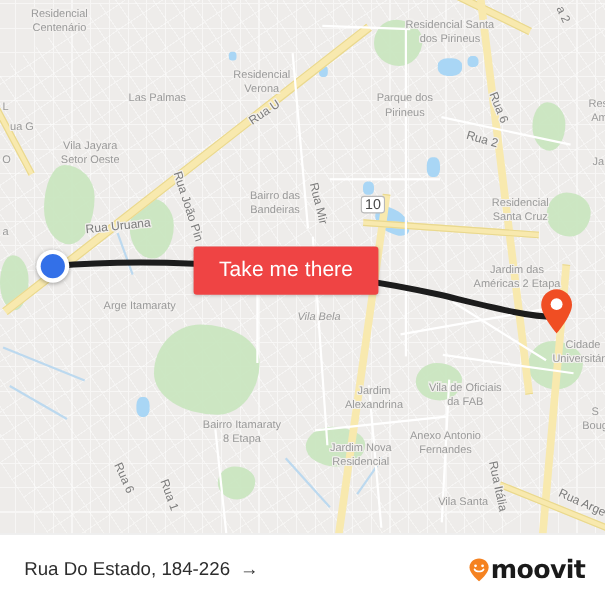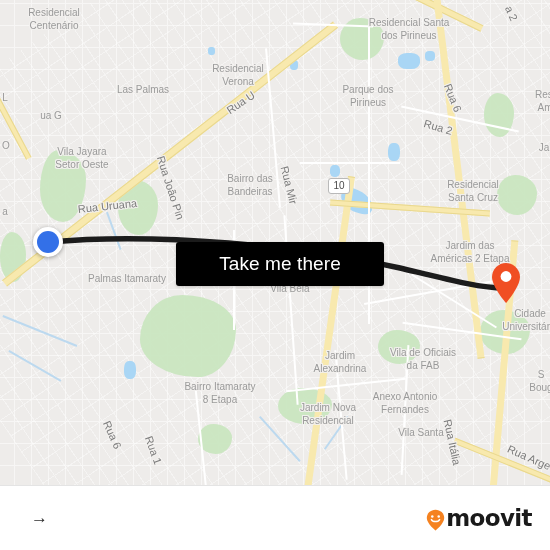--- a/index.html
+++ b/index.html
@@ -86,21 +86,21 @@
     position: absolute;
     background: #ffffff;
     box-sizing: border-box;
   }
 
   .shield {
     position: absolute;
     background: #fff;
     border: 1px solid #b9b9b9;
     border-radius: 3px;
-    font-size: 10px;
+    font-size: 13px;
     color: #4a4a4a;
     text-align: center;
     line-height: 13px;
     height: 14px;
     font-family: "Liberation Sans", sans-serif;
   }
 
   
   .lbl {
     position: absolute;
@@ -152,32 +152,31 @@
   #dest-marker {
     position: absolute;
     left: 491px; top: 262px;
     width: 30px; height: 42px;
   }
 
   
   #take-me-there {
     position: absolute;
     left: 176px; top: 224px;
-    width: 208px; height: 44px;
-    background: #000000;
+    width: 168px; height: 44px;
+    background: #ef4444;
     border-radius: 3px;
     color: #ffffff;
     font-size: 19px;
     line-height: 44px;
     text-align: center;
     font-family: "Liberation Sans", sans-serif;
     cursor: pointer;
     box-shadow: 0 1px 3px rgba(0,0,0,.18);
     letter-spacing: .1px;
-    margin-top: 18px;
   }
 
   
   #attribution {
     position: absolute;
     left: 0;
     bottom: 0;
     width: 550px;
     height: 25px;
     background: rgba(255,255,255,.82);
@@ -211,21 +210,21 @@
     font-family: "Liberation Sans", sans-serif;
     white-space: nowrap;
   }
   #trip-arrow {
     margin: 0 9px;
     font-size: 17px;
     color: #2d2d2d;
   }
   #moovit-logo {
     display: flex;
-    align-items: flex-end;
+    align-items: center;
   }
   #moovit-wordmark {
     font-size: 23px;
     font-weight: bold;
     color: #1a1a1a;
     letter-spacing: -0.6px;
     font-family: "DejaVu Sans", sans-serif;
     margin-left: 1px;
   }
 </style>
@@ -290,51 +289,51 @@
     <div class="road-white" style="left:404px;top:300px;width:100px;height:2px;transform:rotate(32deg);"></div>
 
     <svg id="route-svg" viewBox="0 0 550 485" preserveAspectRatio="none" aria-hidden="true">
       <path d="M 48 242 C 160 232, 300 246, 400 268 C 450 280, 480 288, 504 288" fill="none" stroke="#1c1c1c" stroke-width="5.5" stroke-linecap="round"></path>
     </svg>
 
     <div id="place-labels">
         <div class="lbl place" style="left: 2px; top: 6px; width: 104px;">Residencial
 Centenário</div>
         <div class="lbl place" style="left: 100px; top: 83px; width: 86px;">Las Palmas</div>
-        <div class="lbl place" style="left: 34px; top: 126px; width: 96px; margin-top: 19px;">Vila Jayara
+        <div class="lbl place" style="left: 34px; top: 126px; width: 96px;">Vila Jayara
 Setor Oeste</div>
         <div class="lbl place" style="left: 192px; top: 62px; width: 92px;">Residencial
 Verona</div>
         <div class="lbl place" style="left: 347px; top: 16px; width: 124px;">Residencial Santa
 dos Pirineus</div>
         <div class="lbl place" style="left: 322px; top: 83px; width: 92px;">Parque dos
 Pirineus</div>
         <div class="lbl place" style="left: 207px; top: 172px; width: 86px;">Bairro das
 Bandeiras</div>
         <div class="lbl place" style="left: 427px; top: 178px; width: 92px;">Residencial
 Santa Cruz</div>
         <div class="lbl place" style="left: 412px; top: 239px; width: 116px;">Jardim das
 Américas 2 Etapa</div>
-        <div class="lbl place" style="left: 71px; top: 272px; width: 112px;">Palmas Itamaraty</div>
-        <div class="lbl place" style="left: 254px; top: 282px; width: 72px;">Vila Bela</div>
+        <div class="lbl place" style="left: 71px; top: 272px; width: 112px;">Arge Itamaraty</div>
+        <div class="lbl place" style="left: 254px; top: 282px; width: 72px; font-style: italic;">Vila Bela</div>
         <div class="lbl place" style="left: 486px; top: 307px; width: 88px;">Cidade
 Universitária</div>
         <div class="lbl place" style="left: 294px; top: 349px; width: 92px;">Jardim
 Alexandrina</div>
         <div class="lbl place" style="left: 372px; top: 346px; width: 102px;">Vila de Oficiais
 da FAB</div>
         <div class="lbl place" style="left: 166px; top: 380px; width: 108px;">Bairro Itamaraty
 8 Etapa</div>
         <div class="lbl place" style="left: 355px; top: 390px; width: 100px;">Anexo Antonio
 Fernandes</div>
         <div class="lbl place" style="left: 282px; top: 401px; width: 92px;">Jardim Nova
 Residencial</div>
-        <div class="lbl place" style="left: 385px; top: 426px; width: 72px;">Vila Santa</div>
+        <div class="lbl place" style="left: 385px; top: 450px; width: 72px;">Vila Santa</div>
         <div class="lbl place" style="left: 0px; top: 91px; width: 10px;">L</div>
-        <div class="lbl place" style="left: 16px; top: 109px; width: 32px; padding-left: 19px;">ua G</div>
+        <div class="lbl place" style="left: 4px; top: 109px; width: 32px;">ua G</div>
         <div class="lbl place" style="left: 0px; top: 139px; width: 12px;">O</div>
         <div class="lbl place" style="left: 0px; top: 205px; width: 10px;">a</div>
         <div class="lbl place" style="left: 530px; top: 88px; width: 30px;">Resi
 Am</div>
         <div class="lbl place" style="left: 536px; top: 141px; width: 16px;">Ja</div>
         <div class="lbl place" style="left: 528px; top: 368px; width: 26px;">S
 Boug</div>
       </div>
 
     <div id="street-labels">
@@ -365,20 +364,21 @@
         <circle cx="15" cy="14.5" r="5.4" fill="#ffffff"></circle>
       </svg>
     </div>
 
     <div id="take-me-there">Take me there</div>
 
   </div>
 
   <div id="footer">
     <div id="trip-summary">
+      <span>Rua Do Estado, 184-226</span>
       <span id="trip-arrow">→</span>
     </div>
     <div id="moovit-logo">
       <span style="display:inline-block;line-height:0;">
         <svg width="19" height="22" viewBox="0 0 19 22" aria-hidden="true">
           <path d="M9.5 0.8 C4.6 0.8 0.8 4.4 0.8 8.9 C0.8 14.6 9.5 21.4 9.5 21.4 C9.5 21.4 18.2 14.6 18.2 8.9 C18.2 4.4 14.4 0.8 9.5 0.8 Z" fill="#f58220"></path>
           <circle cx="6.3" cy="7.4" r="1.25" fill="#ffffff"></circle>
           <circle cx="12.7" cy="7.4" r="1.25" fill="#ffffff"></circle>
           <path d="M5.4 10.6 C6.6 13.2 12.4 13.2 13.6 10.6" fill="none" stroke="#ffffff" stroke-width="1.5" stroke-linecap="round"></path>
         </svg>

